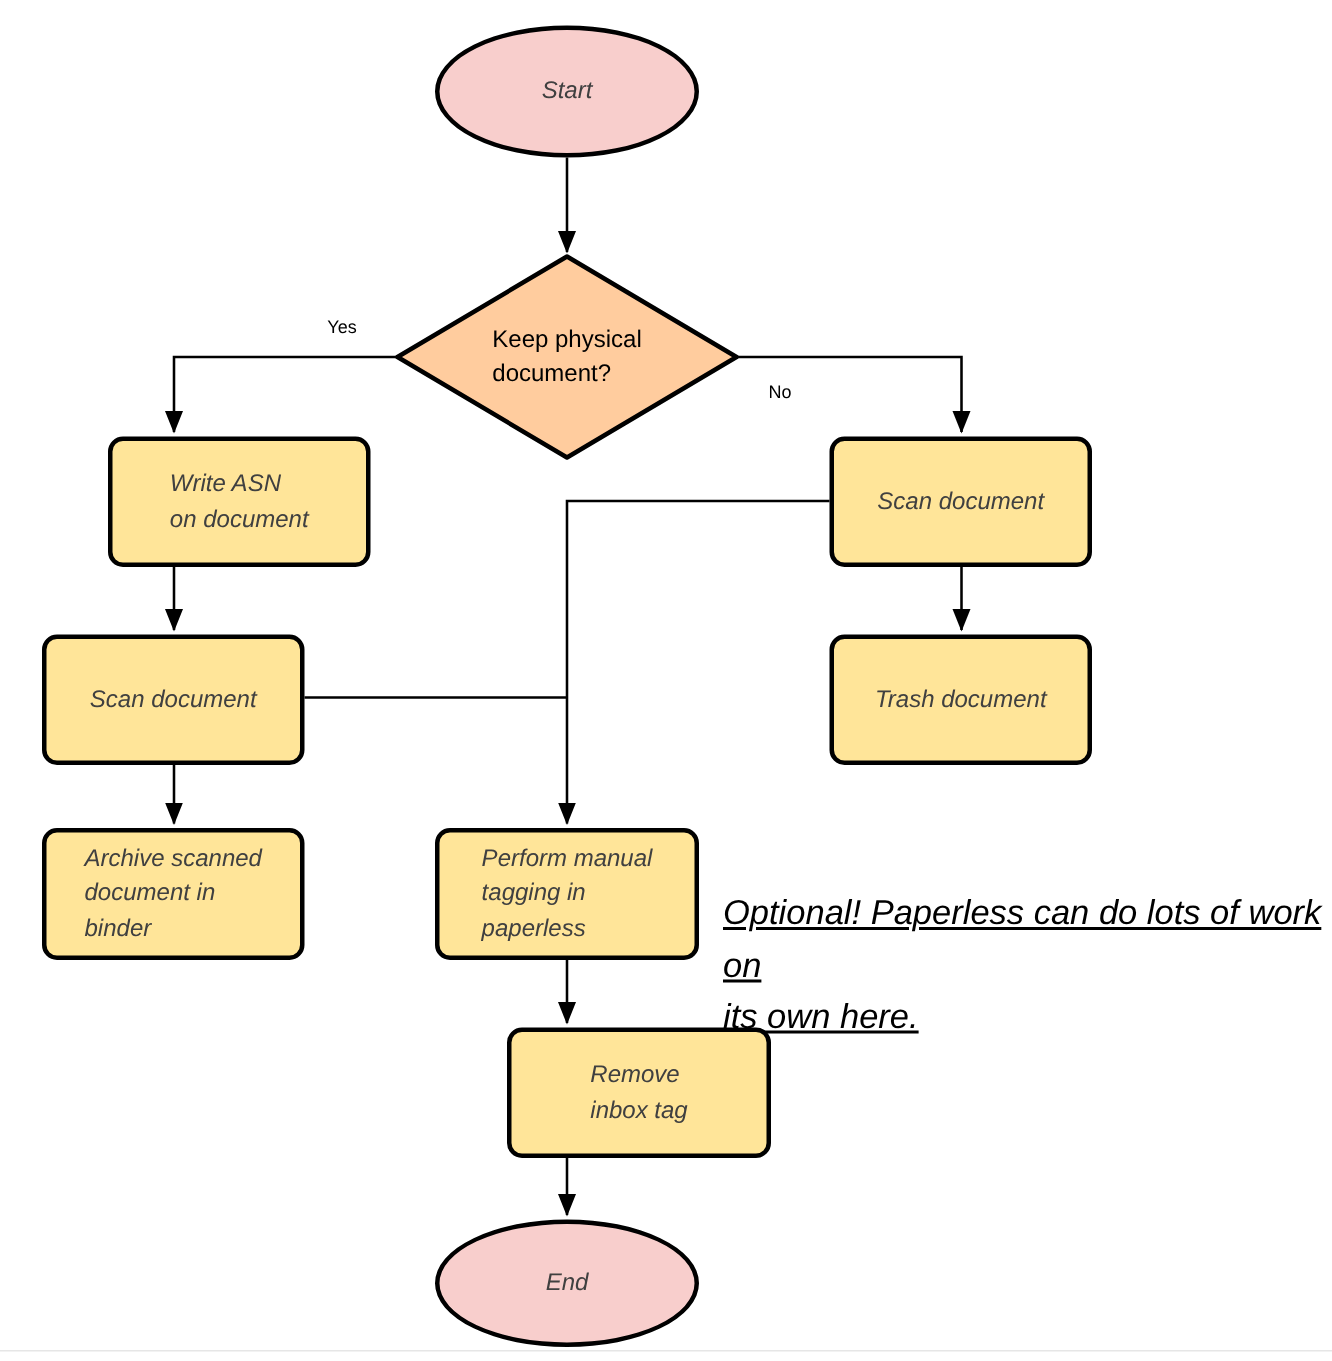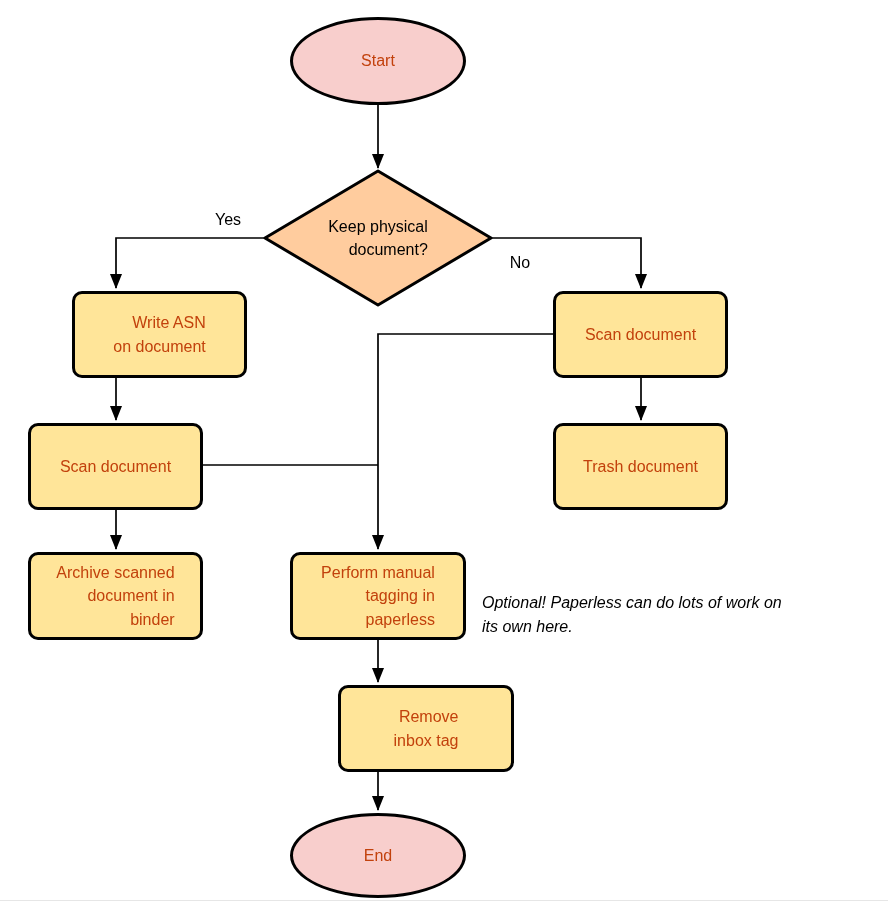--- a/index.html
+++ b/index.html
@@ -26,57 +26,59 @@
     fill: none;
     stroke: #000000;
     stroke-width: 1.7;
   }
   .node {
     position: absolute;
     box-sizing: border-box;
     display: flex;
     align-items: center;
     justify-content: center;
-    text-align: right;
+    text-align: left;
     font-size: 16px;
     line-height: 1.45;
     white-space: pre-line;
-    color: #c2410c;
+    color: #404040;
+    font-style: italic;
   }
   .process {
     background: var(--process-fill, #ffe599);
     border: 3px solid #000000;
     border-radius: 10px;
   }
   .terminal {
     background: var(--terminal-fill, #f8cecc);
     border: 3px solid #000000;
     border-radius: 50%;
   }
   .decision-label {
     position: absolute;
     display: flex;
     align-items: center;
     justify-content: center;
-    text-align: right;
+    text-align: left;
     font-size: 16px;
     line-height: 1.45;
     white-space: pre-line;
   }
   .edge-label {
     position: absolute;
-    font-size: 16px;
+    font-size: 12px;
     text-align: center;
   }
   .note {
     position: absolute;
-    font-size: 16px;
+    font-size: 23px;
     font-style: italic;
     line-height: 1.5;
     white-space: pre-line;
+    text-decoration: underline;
   }
   .bottom-rule {
     position: absolute;
     left: 0;
     top: 900px;
     width: 888px;
     height: 1px;
     background: #e6e6e6;
   }
 </style>

